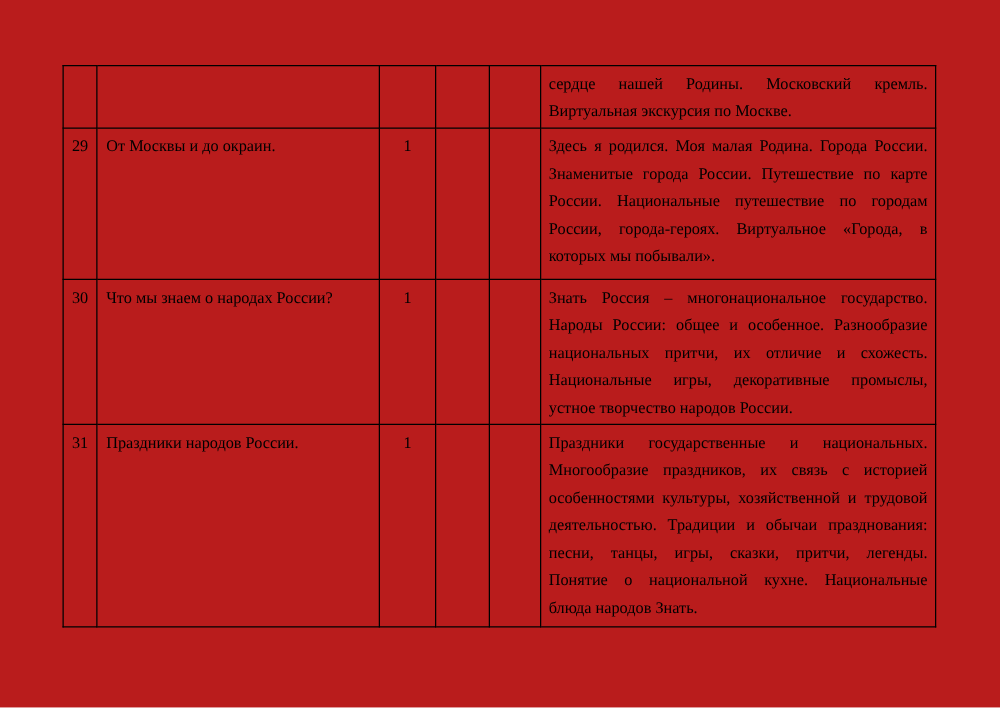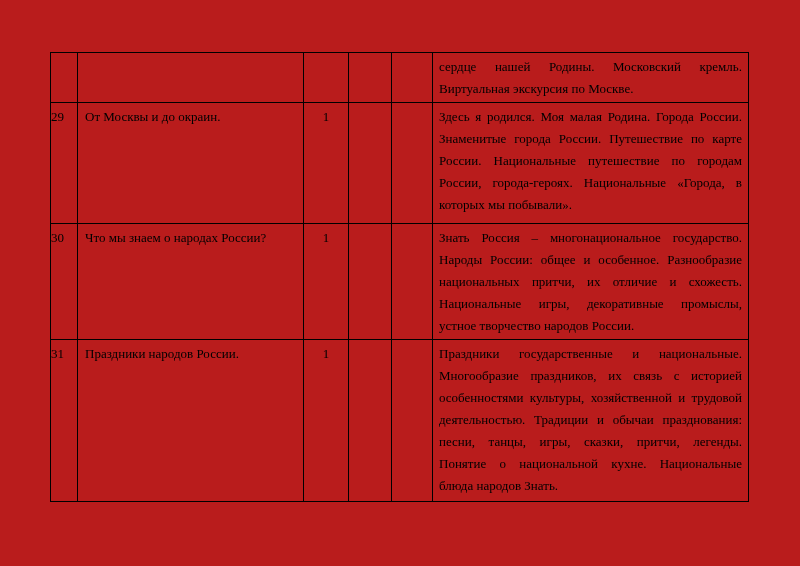--- a/index.html
+++ b/index.html
@@ -38,21 +38,21 @@
   col.w-e1    { width: 43px; }
   col.w-e2    { width: 41px; }
   col.w-desc  { width: 316px; }
 
   #table-body tr:nth-child(1) { height: 44px; }
   #table-body tr:nth-child(2) { height: 121px; }
   #table-body tr:nth-child(3) { height: 113px; padding-left: 32px; }
   #table-body tr:nth-child(4) { height: 162px; }
 
   td.c-num {
-    text-align: left;
+    text-align: center;
     padding-top: 3px;
   }
   td.c-topic {
     padding: 3px 6px 0 7px;
   }
   td.c-hours {
     text-align: center;
     padding-top: 3px;
   }
   td.c-desc {
@@ -94,21 +94,21 @@
         <tr class="row">
     <td class="c-num">29</td>
     <td class="c-topic">От Москвы и до окраин.</td>
     <td class="c-hours">1</td>
     <td class="c-e1"></td>
     <td class="c-e2"></td>
     <td class="c-desc">
             <div class="jline">Здесь я родился. Моя малая Родина. Города России.</div>
             <div class="jline">Знаменитые города России. Путешествие по карте</div>
             <div class="jline">России. Национальные путешествие по городам</div>
-            <div class="jline">России, города-героях. Национальные «Города, в</div>
+            <div class="jline">России, города-героях. Виртуальное «Города, в</div>
             <div class="jline jlast">которых мы побывали».</div>
           </td>
   </tr>
         <tr class="row">
     <td class="c-num">30</td>
     <td class="c-topic">Что мы знаем о народах России?</td>
     <td class="c-hours">1</td>
     <td class="c-e1"></td>
     <td class="c-e2"></td>
     <td class="c-desc">
@@ -119,21 +119,21 @@
             <div class="jline jlast">устное творчество народов России.</div>
           </td>
   </tr>
         <tr class="row">
     <td class="c-num">31</td>
     <td class="c-topic">Праздники народов России.</td>
     <td class="c-hours">1</td>
     <td class="c-e1"></td>
     <td class="c-e2"></td>
     <td class="c-desc">
-            <div class="jline">Праздники государственные и национальные.</div>
+            <div class="jline">Праздники государственные и национальных.</div>
             <div class="jline">Многообразие праздников, их связь с историей</div>
             <div class="jline">особенностями культуры, хозяйственной и трудовой</div>
             <div class="jline">деятельностью. Традиции и обычаи празднования:</div>
             <div class="jline">песни, танцы, игры, сказки, притчи, легенды.</div>
             <div class="jline">Понятие о национальной кухне. Национальные</div>
             <div class="jline jlast">блюда народов Знать.</div>
           </td>
   </tr>
       </tbody>
   </table>

